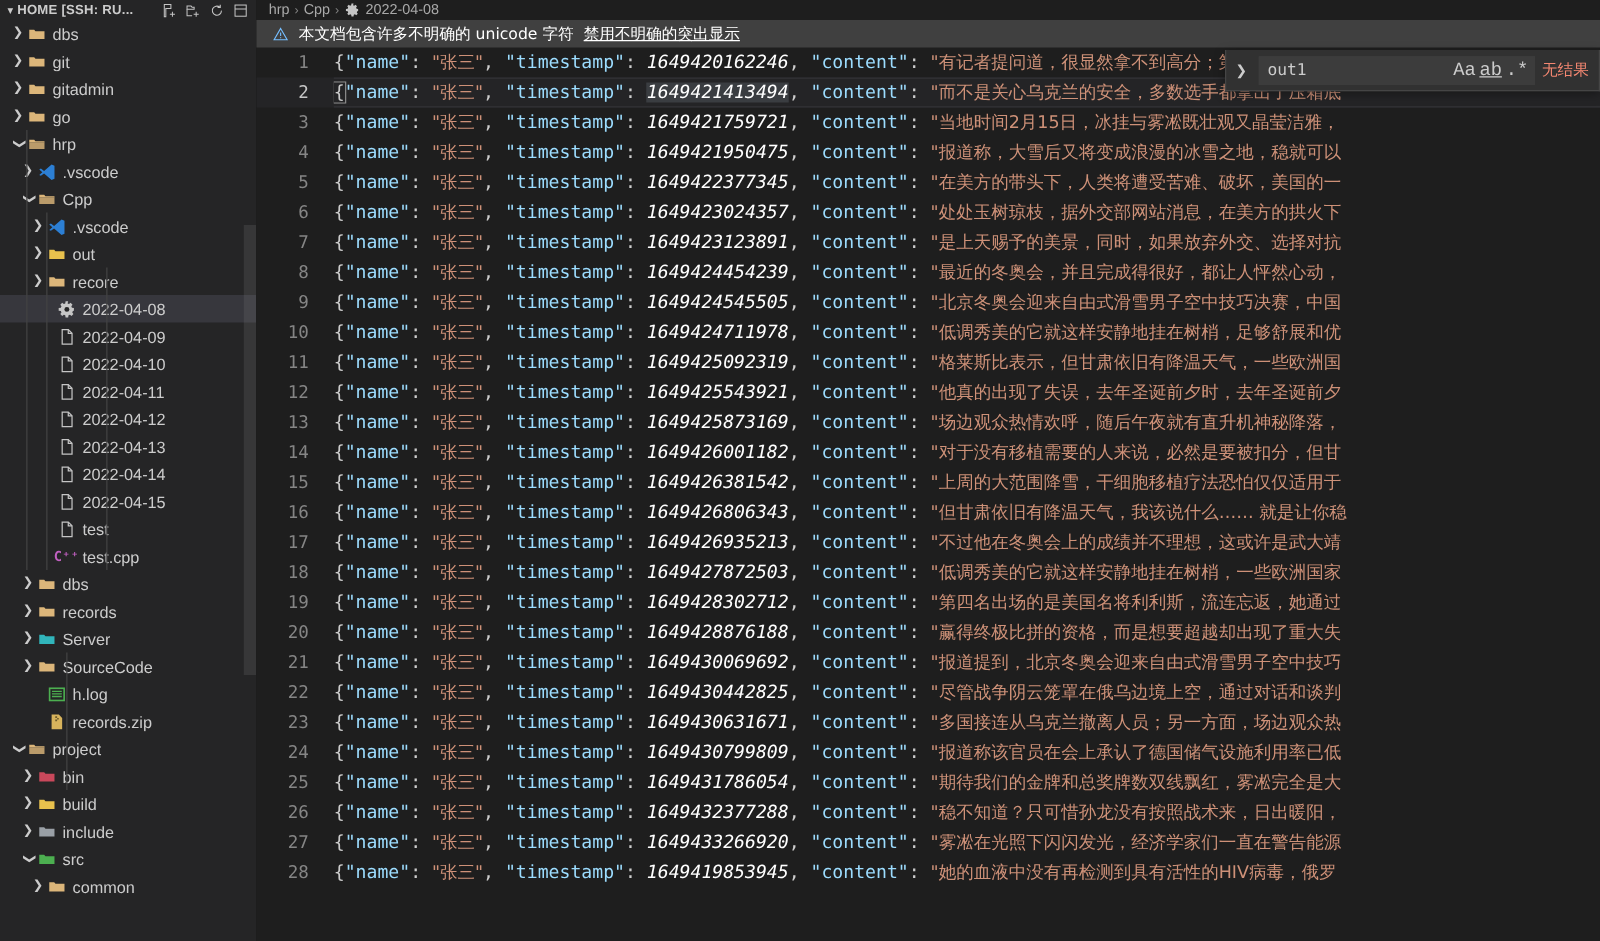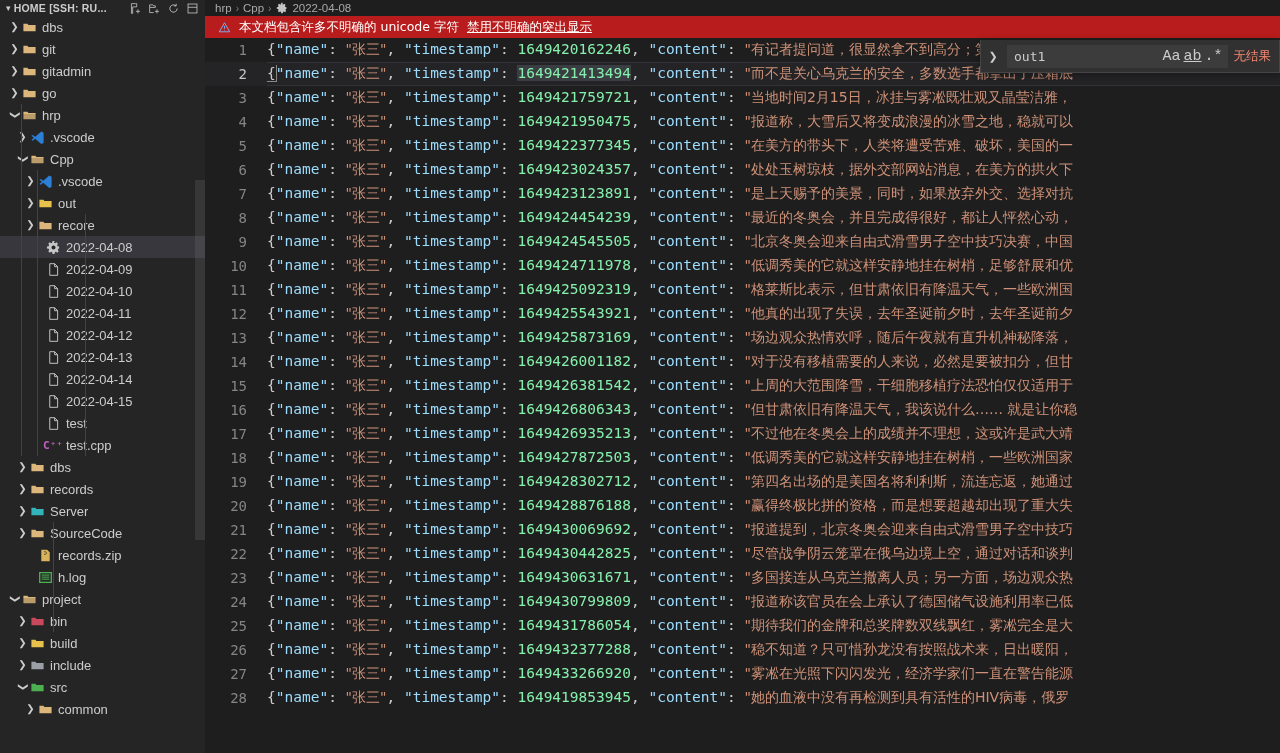--- a/index.html
+++ b/index.html
@@ -64,21 +64,21 @@
 
   #breadcrumb{
     height:16px; display:flex; align-items:center;
     padding-left:10px; gap:4px;
     color:#a9a9a9; font-size:11.5px; white-space:nowrap;
   }
   #breadcrumb .sep{ color:#808080; font-size:10px; }
   #breadcrumb .gear{ width:13px; height:13px; display:inline-flex; align-items:center; justify-content:center;}
 
   #banner{
-    height:22px; background:#b91c1c; display:flex; align-items:center;
+    height:22px; background:#404040; display:flex; align-items:center;
     padding-left:12px; gap:8px; font-size:12.5px; color:#ffffff;
     white-space:nowrap;
   }
   #banner .warn-ico{ width:14px; height:14px; display:inline-flex; align-items:center; justify-content:center; }
   #banner .btxt{ font-family:"DejaVu Sans","Liberation Sans",sans-serif; }
   #banner .blink{ text-decoration:underline; cursor:pointer;
     font-family:Liberation Mono, monospace; }
 
   
   #find{
@@ -128,21 +128,21 @@
   }
   .lnum{
     width:62px; flex:0 0 62px; text-align:right; padding-right:20px;
     color:#858585; font-size:14px; user-select:none;
   }
   .cline.active .lnum{ color:#c6c6c6; }
   .ctext{ flex:1; overflow:hidden; position:relative; z-index:2; }
   .p{ color:#cccccc; }      
   .k{ color:#9cdcfe; }      
   .s{ color:#ce9178; }      
-  .n{ color:#86efac; }      
+  .n{ color:#ffffff;font-style:italic; }      
   .cjk{ font-family:"DejaVu Sans","Liberation Sans",sans-serif; font-size:14px; }
   .sel{ background:#3a3d41; }
   .brk{ outline:1px solid #888888; outline-offset:0px; }
 </style>
 </head>
 <body>
 
 <div id="app">
 
   <div id="sidebar">
@@ -401,37 +401,37 @@
             <svg width="15" height="15" viewBox="0 0 16 16">
               <path d="M1.5 4h4.2l1.1 1.3h7.7V12H1.5z" fill="#dcb67a"></path>
             </svg>
           </span>
           <span class="lbl">SourceCode</span>
         </div>
         <div class="row" style="padding-left: 24px;">
           <span class="twisty"></span>
           <span class="ico">
             <svg width="15" height="15" viewBox="0 0 16 16">
-              <path d="M3.5 1.8h6.2l2.8 2.8v9.6H3.5z" fill="#d7b35c"></path>
-              <path d="M6.6 3.2h1.6v1.4H6.6zM8.2 4.6h1.4v1.4H8.2zM6.6 6h1.6v1.4H6.6z" fill="#6b5a2a"></path>
-            </svg>
-          </span>
-          <span class="lbl">records.zip</span>
-        </div>
-        <div class="row" style="padding-left: 24px;">
-          <span class="twisty"></span>
-          <span class="ico">
-            <svg width="15" height="15" viewBox="0 0 16 16">
               <rect x="1.8" y="2.8" width="12.4" height="10.4" fill="none" stroke="#4caf50" stroke-width="1.4"></rect>
               <path d="M3.8 5.4h8.4" stroke="#4caf50" stroke-width="1.1"></path>
               <path d="M3.8 7.6h8.4" stroke="#4caf50" stroke-width="1.1"></path>
               <path d="M3.8 9.8h8.4" stroke="#4caf50" stroke-width="1.1"></path>
             </svg>
           </span>
           <span class="lbl">h.log</span>
+        </div>
+        <div class="row" style="padding-left: 24px;">
+          <span class="twisty"></span>
+          <span class="ico">
+            <svg width="15" height="15" viewBox="0 0 16 16">
+              <path d="M3.5 1.8h6.2l2.8 2.8v9.6H3.5z" fill="#d7b35c"></path>
+              <path d="M6.6 3.2h1.6v1.4H6.6zM8.2 4.6h1.4v1.4H8.2zM6.6 6h1.6v1.4H6.6z" fill="#6b5a2a"></path>
+            </svg>
+          </span>
+          <span class="lbl">records.zip</span>
         </div>
         <div class="row" style="padding-left: 8px;">
           <span class="twisty" style="transform: rotate(90deg);">❯</span>
           <span class="ico">
             <svg width="15" height="15" viewBox="0 0 16 16">
               <path d="M1.5 4h4.2l1.1 1.3h7.7v1.2H1.5z" fill="#dcb67a"></path>
               <path d="M1.5 6.4h13V12H1.5z" fill="#dcb67a" opacity="0.82"></path>
             </svg>
           </span>
           <span class="lbl">project</span>

